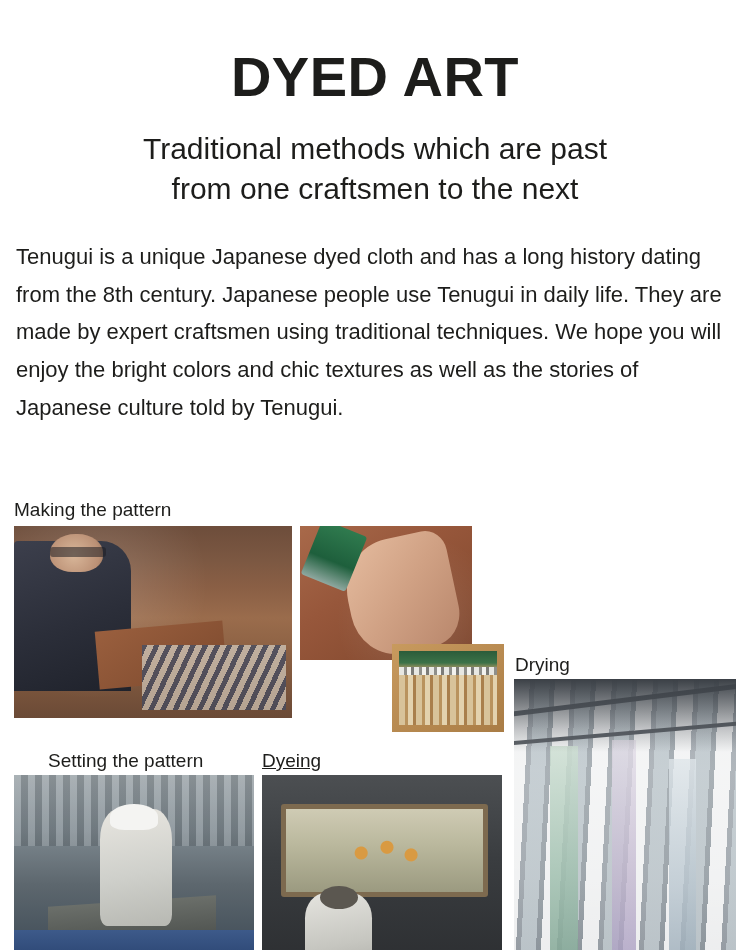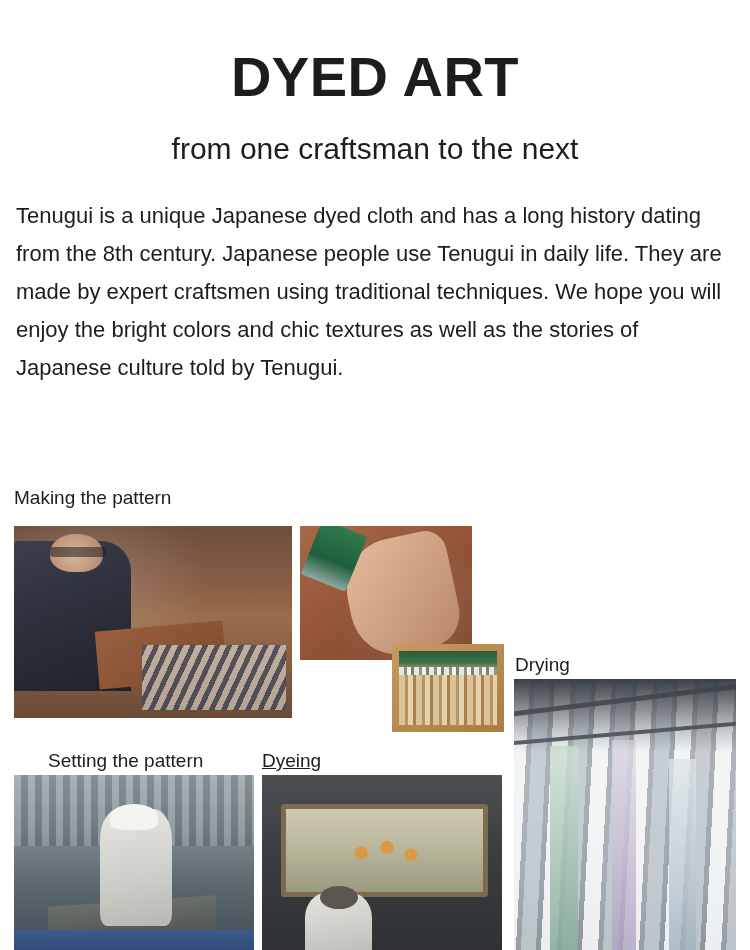--- a/index.html
+++ b/index.html
@@ -65,21 +65,21 @@
     overflow: hidden;
     background: #8a8278;
   }
   .photo .inner {
     width: 100%;
     height: 100%;
     position: relative;
   }
 
   
-  .cap-making   { position: absolute; left: 14px;  top: 440px; }
+  .cap-making   { position: absolute; left: 14px;  top: 452px; }
   .cap-setting  { position: absolute; left: 14px;  top: 703px; margin-left: 34px; }
   .cap-dyeing   { position: absolute; left: 262px; top: 703px; text-decoration: underline; }
   .cap-drying   { position: absolute; left: 515px; top: 607px; }
 
   
   #photo-carving { left: 14px; top: 478px; width: 278px; height: 192px; }
   .bg-carving {
     background:
       radial-gradient(circle at 28% 30%, rgba(255,255,255,0.16), rgba(0,0,0,0) 48%),
       linear-gradient(180deg, #6d4d3b 0%, #7c5842 18%, #8a5f45 32%, #9a6c4c 48%, #8d6244 64%, #6b4a36 100%);
@@ -297,21 +297,22 @@
   .dry-beam-2 { left: -4%; top: 17%; width: 112%; height: 4px; transform: rotate(-5deg); }
 </style>
 </head>
 <body>
 
 <div class="page">
 
   <h1 class="title">DYED ART</h1>
 
   <div class="subtitle">
-    <span>from one craftsman to the next</span>
+    <span>Traditional methods which are past</span>
+    <span>from one craftsmen to the next</span>
   </div>
 
   <p class="intro">Tenugui is a unique Japanese dyed cloth and has a long history dating from the 8th century. Japanese people use Tenugui in daily life. They are made by expert craftsmen using traditional techniques. We hope you will enjoy the bright colors and chic textures as well as the stories of Japanese culture told by Tenugui.</p>
 
   <div class="caption cap-making">Making the pattern</div>
   <div class="caption cap-setting">Setting the pattern</div>
   <div class="caption cap-dyeing">Dyeing</div>
   <div class="caption cap-drying">Drying</div>
 
   <div class="photo" id="photo-carving">

